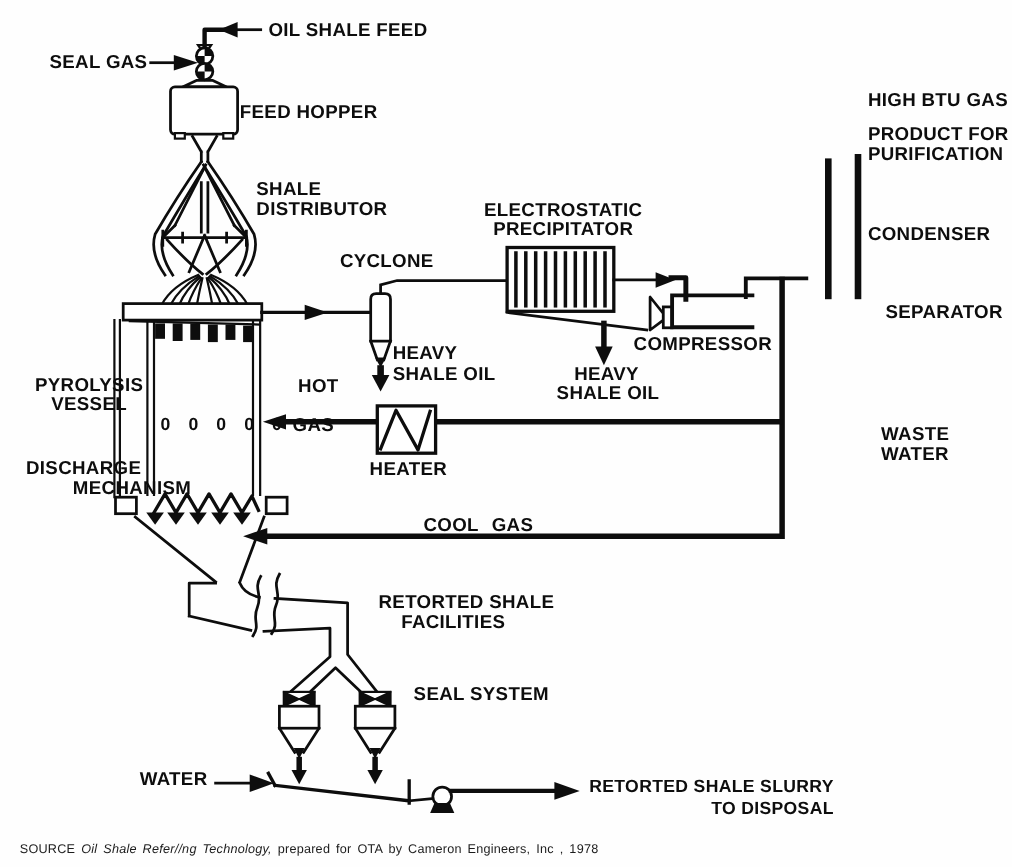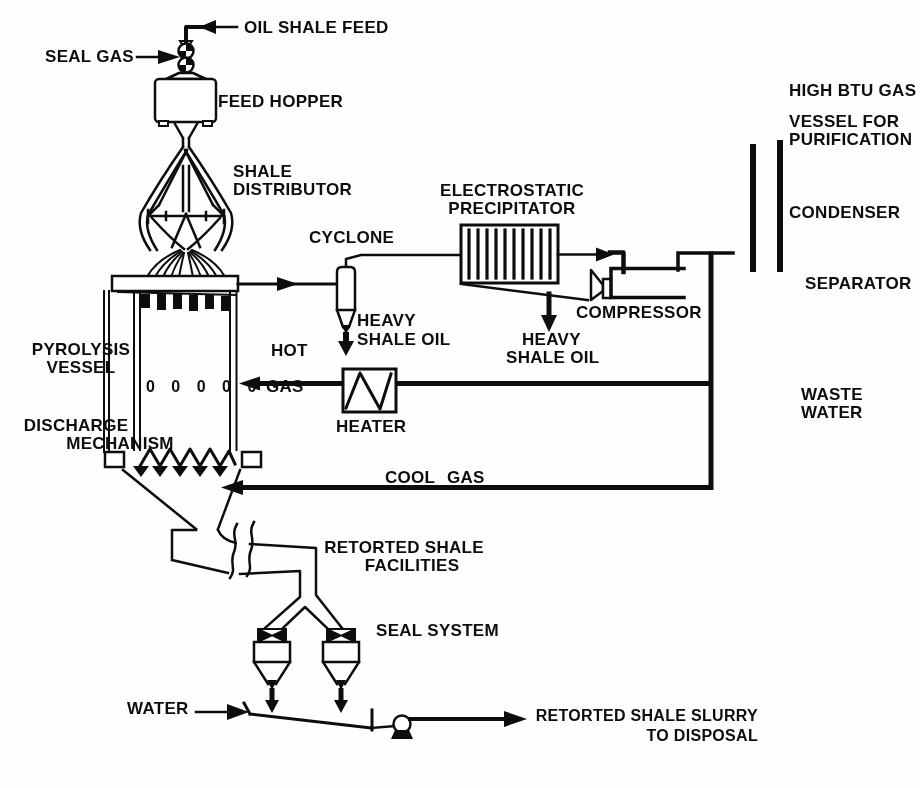--- a/index.html
+++ b/index.html
@@ -239,32 +239,35 @@
   <div class="lbl center" style="left:21px;top:435px;width:110px;margin-left:44px;">MECHANISM</div>
   <div class="lbl" style="left:309px;top:229px;">CYCLONE</div>
   <div class="lbl" style="left:357px;top:312px;">HEAVY</div>
   <div class="lbl" style="left:357px;top:331px;">SHALE OIL</div>
   <div class="lbl center" style="left:437px;top:182px;width:150px;">ELECTROSTATIC</div>
   <div class="lbl center" style="left:437px;top:200px;width:150px;">PRECIPITATOR</div>
   <div class="lbl" style="left:522px;top:331px;">HEAVY</div>
   <div class="lbl" style="left:506px;top:349px;">SHALE OIL</div>
   <div class="lbl" style="left:576px;top:304px;">COMPRESSOR</div>
   <div class="lbl" style="left:789px;top:82px;">HIGH BTU GAS</div>
-  <div class="lbl" style="left:789px;top:113px;">VESSEL FOR</div>
+  <div class="lbl" style="left:789px;top:113px;">PRODUCT FOR</div>
   <div class="lbl" style="left:789px;top:131px;">PURIFICATION</div>
   <div class="lbl" style="left:789px;top:204px;">CONDENSER</div>
   <div class="lbl" style="left:805px;top:275px;">SEPARATOR</div>
   <div class="lbl" style="left:801px;top:386px;">WASTE</div>
   <div class="lbl" style="left:801px;top:404px;">WATER</div>
   <div class="lbl" style="left:271px;top:342px;">HOT</div>
   <div class="lbl" style="left:336px;top:418px;">HEATER</div>
   <div class="lbl gap" style="left:385px;top:469px;">COOL GAS</div>
-  <div class="lbl center" style="left:324px;top:539px;width:160px;">RETORTED SHALE</div>
+  <div class="lbl center" style="left:344px;top:539px;width:160px;">RETORTED SHALE</div>
   <div class="lbl center" style="left:332px;top:557px;width:160px;">FACILITIES</div>
   <div class="lbl" style="left:376px;top:622px;">SEAL SYSTEM</div>
   <div class="lbl" style="left:127px;top:700px;">WATER</div>
   <div class="lbl big center" style="left:528px;top:707px;width:230px;">RETORTED SHALE SLURRY</div>
   <div class="lbl big center" style="left:528px;top:727px;width:230px;">TO DISPOSAL</div>
 
   <div id="vessel-dots">0 0 0 0 0</div>
 
+  <div id="source-line">
+    <span>SOURCE </span><span class="ital">Oil Shale Refer//ng Technology,</span><span> prepared for OTA by Cameron Engineers, Inc , 1978</span>
+  </div>
 
 </div>
 
 </body></html>

